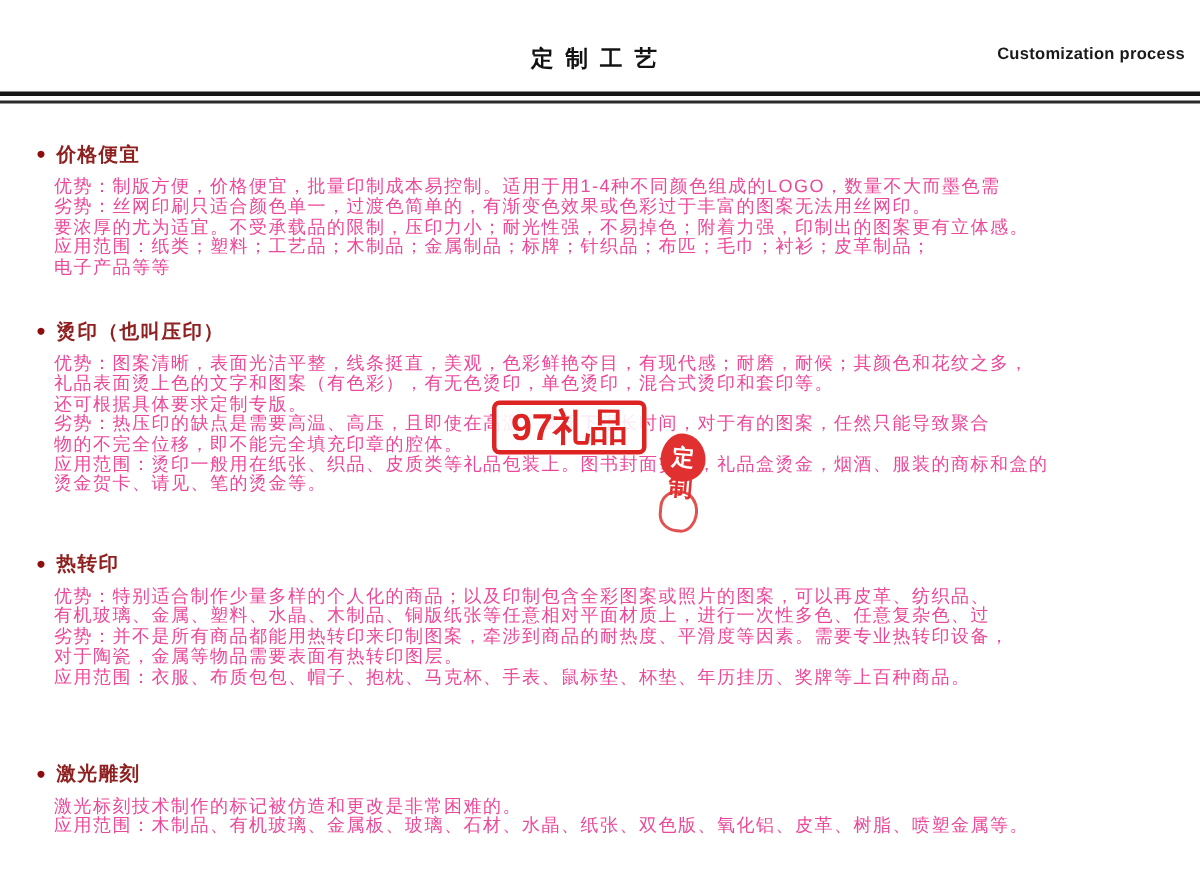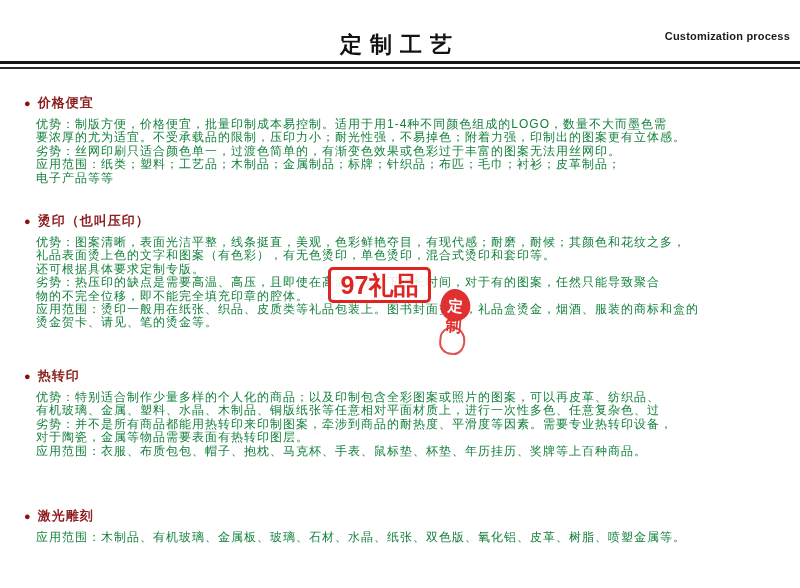--- a/index.html
+++ b/index.html
@@ -9,21 +9,21 @@
     font-family:"Liberation Sans", sans-serif;
     position:relative;
     overflow:hidden;
   }
   .page{position:absolute;inset:0;}
 
   
   .page-title{
     position:absolute;top:30px;left:0;width:800px;
     text-align:center;
-    font-size:22px;font-weight:bold;color:#121212;
+    font-size:15px;font-weight:bold;color:#121212;
     letter-spacing:8px;
     white-space:nowrap;
   }
   .page-subtitle{
     position:absolute;top:30px;right:10px;
     font-size:11px;font-weight:bold;color:#1a1a1a;
     letter-spacing:0.2px;
   }
   .rule-thick{
     position:absolute;top:61px;left:0;width:800px;height:3px;
@@ -47,21 +47,21 @@
   }
   .sec-title{
     font-size:13px;font-weight:bold;color:#8e2020;
     letter-spacing:1px;
   }
   .sec-body{
     margin-left:36px;margin-top:8px;
   }
   .body-line{
     font-size:12px;line-height:13.4px;height:13.4px;
-    color:#15803d;letter-spacing:1px;
+    color:#ec4899;letter-spacing:1px;
     white-space:nowrap;
   }
 
   
   .wm-box{
     position:absolute;left:328px;top:267px;
     width:97px;height:30px;
     border:3px solid #de2323;border-radius:5px;
     background:rgba(255,255,255,0.88);
     display:flex;align-items:center;justify-content:center;
@@ -109,22 +109,22 @@
   <div class="rule-thick"></div>
   <div class="rule-thin"></div>
 
   <div class="section" style="top:96px;">
     <div class="sec-head">
       <span class="bullet">●</span>
       <span class="sec-title">价格便宜</span>
     </div>
     <div class="sec-body">
       <div class="body-line">优势：制版方便，价格便宜，批量印制成本易控制。适用于用1-4种不同颜色组成的LOGO，数量不大而墨色需</div>
+      <div class="body-line">劣势：丝网印刷只适合颜色单一，过渡色简单的，有渐变色效果或色彩过于丰富的图案无法用丝网印。</div>
       <div class="body-line">要浓厚的尤为适宜。不受承载品的限制，压印力小；耐光性强，不易掉色；附着力强，印制出的图案更有立体感。</div>
-      <div class="body-line">劣势：丝网印刷只适合颜色单一，过渡色简单的，有渐变色效果或色彩过于丰富的图案无法用丝网印。</div>
       <div class="body-line">应用范围：纸类；塑料；工艺品；木制品；金属制品；标牌；针织品；布匹；毛巾；衬衫；皮革制品；</div>
       <div class="body-line">电子产品等等</div>
     </div>
   </div>
 
   <div class="section" style="top:214px;">
     <div class="sec-head">
       <span class="bullet">●</span>
       <span class="sec-title">烫印（也叫压印）</span>
     </div>
@@ -152,20 +152,21 @@
       <div class="body-line">应用范围：衣服、布质包包、帽子、抱枕、马克杯、手表、鼠标垫、杯垫、年历挂历、奖牌等上百种商品。</div>
     </div>
   </div>
 
   <div class="section" style="top:509px;">
     <div class="sec-head">
       <span class="bullet">●</span>
       <span class="sec-title">激光雕刻</span>
     </div>
     <div class="sec-body">
+      <div class="body-line">激光标刻技术制作的标记被仿造和更改是非常困难的。</div>
       <div class="body-line">应用范围：木制品、有机玻璃、金属板、玻璃、石材、水晶、纸张、双色版、氧化铝、皮革、树脂、喷塑金属等。</div>
     </div>
   </div>
 
   <div class="wm-box">
     <span class="wm-logo">97礼品</span>
   </div>
   <div class="wm-stamp">
     <div class="stamp-top">
       <span class="stamp-top-char">定</span>

